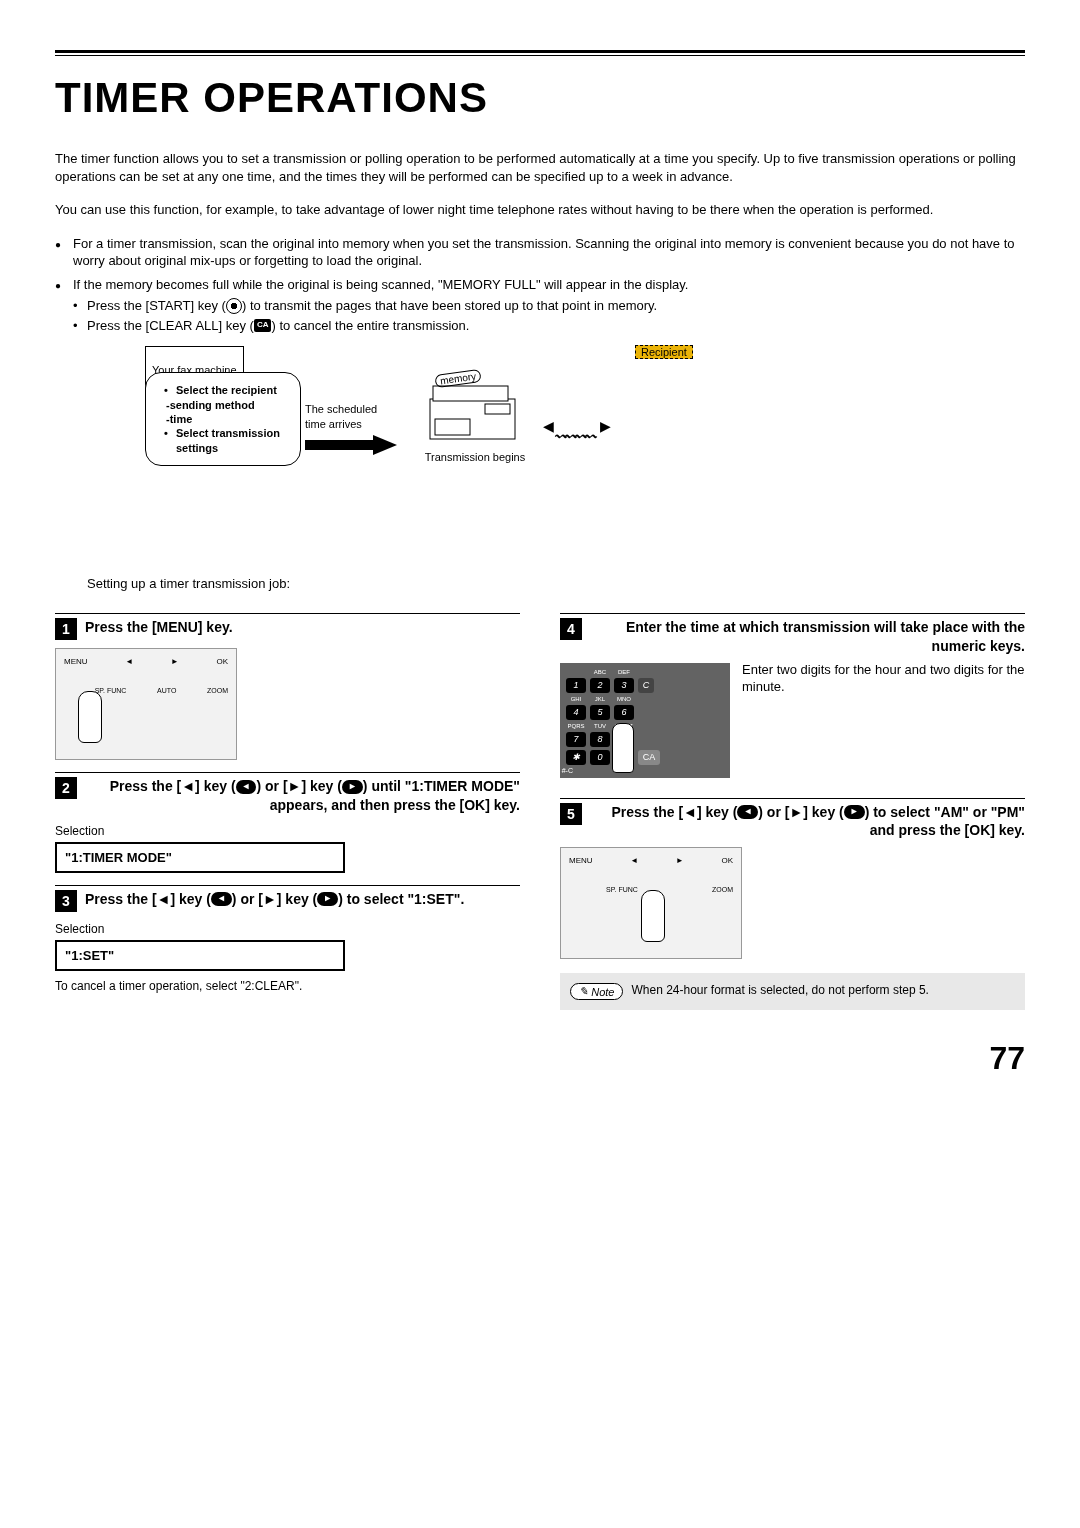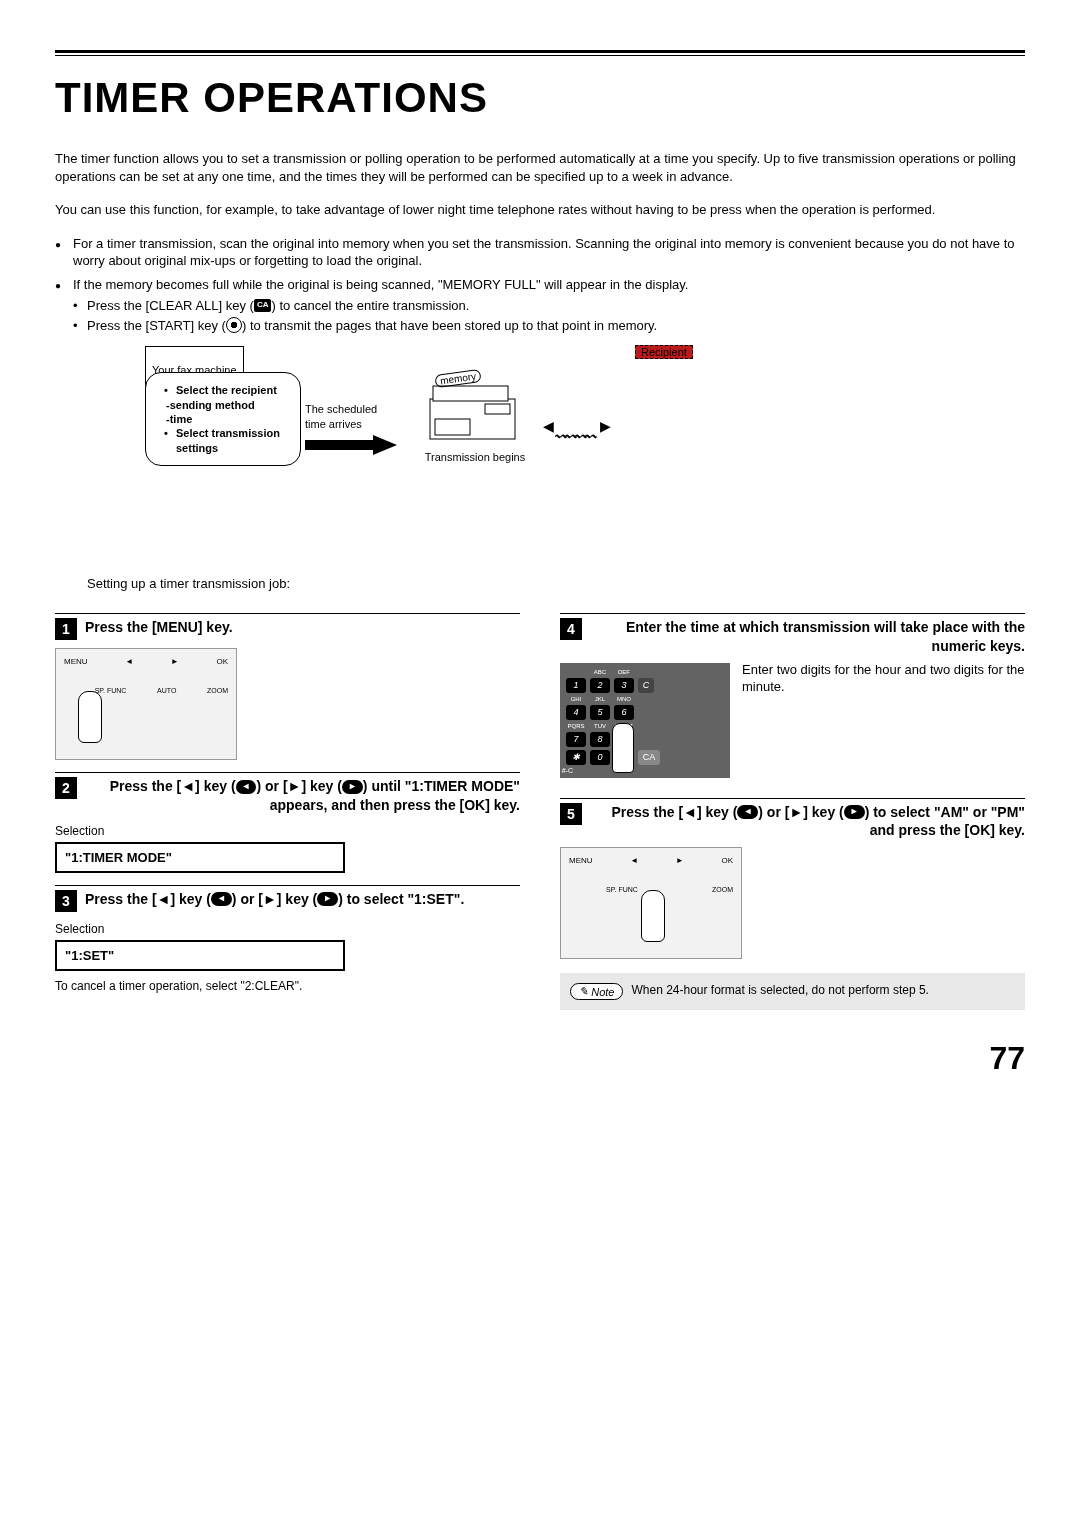--- a/index.html
+++ b/index.html
@@ -53,21 +53,21 @@
   }
   .box-label {
     display:inline-block; border:1px solid #000; padding:17px 6px; font-size:11px;
   }
   .round-box {
     border:1px solid #000; border-radius:16px; padding:10px 12px;
     font-size:11px; line-height:1.3; position:absolute;
     background:#fff;
   }
   .dashed-box { border:1.5px dashed #000; position:absolute; }
-  .dashed-label { display:inline-block; border:1px dashed #000; padding:0 5px; font-size:11px; background:#b91c1c;}
+  .dashed-label { display:inline-block; border:1px dashed #000; padding:0 5px; font-size:11px; background:#eab308;}
   .arrow-right {
     width:0; height:0; border-top:10px solid transparent; border-bottom:10px solid transparent;
     border-left:24px solid #000; position:absolute;
   }
   .arrow-line { background:#000; height:10px; position:absolute; }
   .memory-bubble {
     border:1px solid #000; border-radius:10px; padding:0 4px;
     font-size:10px; display:inline-block; transform: rotate(-8deg);
   }
   .beep {
@@ -156,31 +156,31 @@
 </head>
 <body>
 
 <div class="topbar"></div>
 <div class="topbar2"></div>
 
 <h1>TIMER OPERATIONS</h1>
 
 <div class="intro">
   <p>The timer function allows you to set a transmission or polling operation to be performed automatically at a time you specify. Up to five transmission operations or polling operations can be set at any one time, and the times they will be performed can be specified up to a week in advance.</p>
-  <p>You can use this function, for example, to take advantage of lower night time telephone rates without having to be press when the operation is performed.</p>
+  <p>You can use this function, for example, to take advantage of lower night time telephone rates without having to be there when the operation is performed.</p>
   <ul class="bullets">
     <li>For a timer transmission, scan the original into memory when you set the transmission. Scanning the original into memory is convenient because you do not have to worry about original mix-ups or forgetting to load the original.</li>
     <li>
       <span>If the memory becomes full while the original is being scanned, "MEMORY FULL" will appear in the display.</span>
       <ul class="subbullets">
         <li>
-          <span>Press the [CLEAR ALL] key (</span><span class="icon-ca">CA</span><span>) to cancel the entire transmission.</span>
+          <span>Press the [START] key (</span><span class="icon-circle"></span><span>) to transmit the pages that have been stored up to that point in memory.</span>
         </li>
         <li>
-          <span>Press the [START] key (</span><span class="icon-circle"></span><span>) to transmit the pages that have been stored up to that point in memory.</span>
+          <span>Press the [CLEAR ALL] key (</span><span class="icon-ca">CA</span><span>) to cancel the entire transmission.</span>
         </li>
       </ul>
     </li>
   </ul>
 </div>
 
 <div class="diagram">
   <div style="position:absolute; left:0; top:0;">
     <span class="box-label">Your fax machine</span>
   </div>

